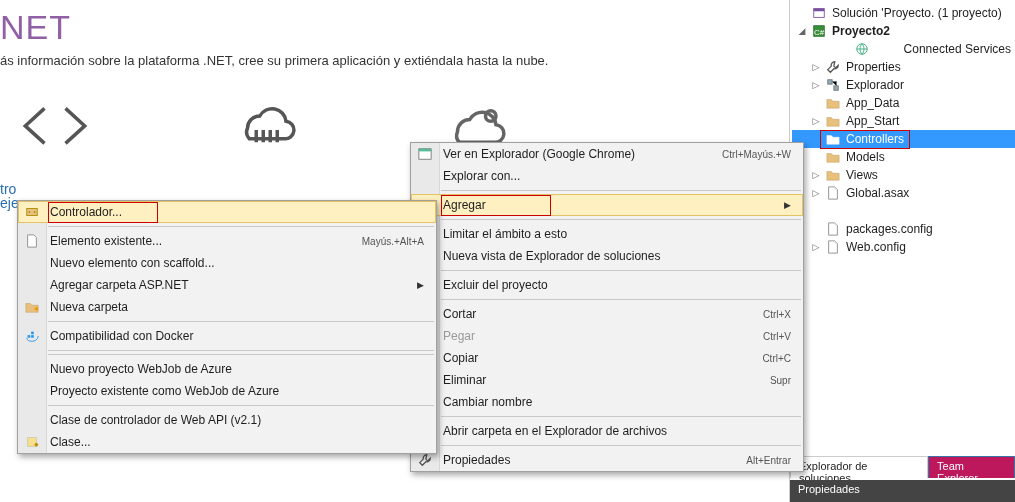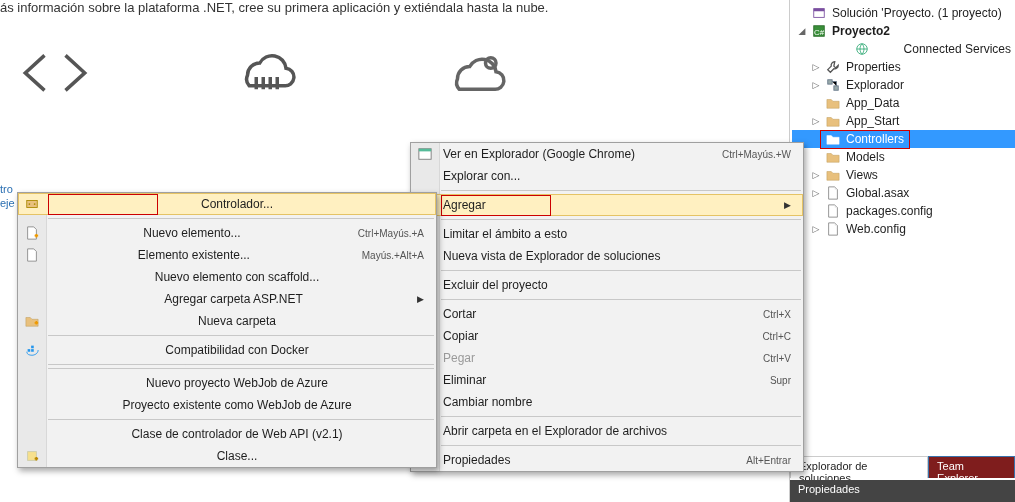--- a/index.html
+++ b/index.html
@@ -18,48 +18,49 @@
   .tree-row { display:flex; align-items:center; height:18px; padding:0 4px; white-space:nowrap; position:relative;}
   .tree-row.selected { background:#3399ff; color:#fff; }
   .tree-row.sel-outline::after{ content:""; position:absolute; left:28px; top:0; width:88px; height:17px; border:1.5px solid #c00; pointer-events:none;}
   .tree-row .expander { width:12px; text-align:center; color:#666; font-size:9px; }
   .tree-row .ic { width:16px; height:16px; margin:0 3px; display:flex; align-items:center; justify-content:center;}
   .tree-row .lbl { padding-left:2px; }
   .bold { font-weight:600; }
   .panel-tabs { position:absolute; left:0; bottom:24px; height:22px; display:flex; }
   .panel-tab { padding:3px 8px; font-size:11px; background:#eee; border:1px solid #ccc; border-bottom:none;}
   .panel-tab.active { background:#fff; }
-  .panel-tab.team { background:#7f1d1d; color:#fff; border-color:#3973ac;}
+  .panel-tab.team { background:#be185d; color:#fff; border-color:#3973ac;}
   .prop-header { position:absolute; left:0; bottom:0; width:100%; height:22px; background:#444; color:#fff; padding:3px 8px; box-sizing:border-box; font-size:11px;}
 
   
   .menu { position:absolute; background:#f2f2f2; border:1px solid #a0a0a0; box-shadow:2px 3px 6px rgba(0,0,0,.35); }
   .menu .iconcol { position:absolute; left:0; top:0; bottom:0; width:28px; background:#e9e9e9; border-right:1px solid #d8d8d8;}
   .mi { position:relative; display:flex; align-items:center; height:22px; padding:0 12px 0 32px; }
   .mi.hover { background:#fff0c1; outline:1px solid #e5c365; outline-offset:-1px;}
   .mi.hl::after{ content:""; position:absolute; left:30px; top:1px; width:108px; height:19px; border:1.5px solid #c00; pointer-events:none;}
   .mi.disabled { color:#9a9a9a; }
   .mi .txt { flex:1; }
   .mi .sc { color:#555; font-size:10px; padding-left:24px;}
   .mi .arrow { font-size:9px; color:#333; }
   .mi .ic { position:absolute; left:6px; width:16px; height:16px; display:flex; align-items:center; justify-content:center;}
   .sep { height:1px; background:#c8c8c8; margin:3px 2px 3px 30px; }
-  .cut-left { position:absolute; left:0; top:182px; width:18px; color:#2a6fb2; font-size:11px; line-height:14px;}
+  .cut-left { position:absolute; left:0; top:182px; width:18px; color:#2a6fb2; font-size:14px; line-height:14px;}
 
   
   .ic svg { width:14px; height:14px; }
   .ic-folder { fill:#e8c07d; stroke:#b8924f; stroke-width:.5;}
   .ic-folder.sel { fill:#fff; stroke:#fff;}
   .ic-wrench { stroke:#555; stroke-width:1.5; fill:none;}
 </style>
 </head>
 <body>
 <div class="app">
 
 <div class="main-area">
+  <div class="headline">NET</div>
   <div class="subtitle">ás información sobre la plataforma .NET, cree su primera aplicación y extiéndala hasta la nube.</div>
   <div class="iconshelf">
     <div class="big-icon">
       <svg viewBox="0 0 80 50">
             <path d="M28 5 L6 25 L28 45 M52 5 L74 25 L52 45"></path>
           </svg>
     </div>
     <div class="big-icon">
       <svg viewBox="0 0 80 56">
             <path d="M20 30 a14 14 0 0 1 14-14 a16 16 0 0 1 30 6 a10 10 0 0 1 -2 20 h-40 a11 11 0 0 1 -2 -12z"></path>
@@ -176,21 +177,21 @@
         <div class="tree-row" style="padding-left: 18px;">
           <span class="expander">▷</span>
           <span class="ic">
             <svg viewBox="0 0 14 16">
               <path fill="#fff" stroke="#888" d="M2 1h7l3 3v11H2z"></path>
               <path fill="#ddd" d="M9 1v3h3"></path>
             </svg>
           </span>
           <span class="lbl">Global.asax</span>
         </div>
-        <div class="tree-row" style="padding-left: 18px;">
+        <div class="tree-row" style="padding-left: 18px; margin-top: 18px;">
           <span class="expander"></span>
           <span class="ic">
             <svg viewBox="0 0 14 16">
               <path fill="#fff" stroke="#888" d="M2 1h7l3 3v11H2z"></path>
               <path fill="#ddd" d="M9 1v3h3"></path>
             </svg>
           </span>
           <span class="lbl">packages.config</span>
         </div>
         <div class="tree-row" style="padding-left: 18px;">
@@ -253,40 +254,40 @@
         <span class="ic">
           <svg viewBox="0 0 16 16" stroke="#555" fill="none">
             <circle cx="5" cy="12" r="2"></circle>
             <circle cx="11" cy="12" r="2"></circle>
             <path d="M5 12L13 2M11 12L3 2"></path>
           </svg>
         </span>
         <span class="txt">Cortar</span>
         <span class="sc">Ctrl+X</span>
       </div>
+      <div class="mi disabled">
+        <span class="ic">
+          <svg viewBox="0 0 16 16">
+            <rect x="3" y="3" width="10" height="12" fill="#d9b36c" stroke="#a58"></rect>
+            <rect x="6" y="1" width="4" height="3" fill="#888"></rect>
+          </svg>
+        </span>
+        <span class="txt">Pegar</span>
+        <span class="sc">Ctrl+V</span>
+      </div>
       <div class="mi">
         <span class="ic">
           <svg viewBox="0 0 16 16" fill="#fff" stroke="#888">
             <rect x="3" y="2" width="8" height="10"></rect>
             <rect x="6" y="5" width="8" height="10"></rect>
           </svg>
         </span>
         <span class="txt">Copiar</span>
         <span class="sc">Ctrl+C</span>
       </div>
-      <div class="mi disabled">
-        <span class="ic">
-          <svg viewBox="0 0 16 16">
-            <rect x="3" y="3" width="10" height="12" fill="#d9b36c" stroke="#a58"></rect>
-            <rect x="6" y="1" width="4" height="3" fill="#888"></rect>
-          </svg>
-        </span>
-        <span class="txt">Pegar</span>
-        <span class="sc">Ctrl+V</span>
-      </div>
       <div class="mi">
         <span class="ic">
           <svg viewBox="0 0 16 16" stroke="#c33" stroke-width="2">
             <path d="M3 3l10 10M13 3L3 13"></path>
           </svg>
         </span>
         <span class="txt">Eliminar</span>
         <span class="sc">Supr</span>
       </div>
       <div class="mi">
@@ -313,43 +314,33 @@
         <span class="ic">
           <svg viewBox="0 0 16 16">
             <path class="ic-wrench" d="M10 2a4 4 0 0 0-4 5L2 11l3 3 4-4a4 4 0 0 0 5-4l-3 3-2-2z"></path>
           </svg>
         </span>
         <span class="txt">Propiedades</span>
         <span class="sc">Alt+Entrar</span>
       </div>
     </div>
 
-<div class="menu" id="menu2" style="left:17px; top:192px; width:418px;text-align:center;">
+<div class="menu" id="menu2" style="left:17px; top:200px; width:418px;">
   <div class="iconcol"></div>
 <div class="mi hover hl">
         <span class="ic">
           <svg viewBox="0 0 16 16">
             <rect x="2" y="4" width="12" height="8" fill="#e8c07d" stroke="#a80"></rect>
             <circle cx="5" cy="8" r="1" fill="#a80"></circle>
             <circle cx="11" cy="8" r="1" fill="#a80"></circle>
           </svg>
         </span>
         <span class="txt">Controlador...</span>
       </div>
       <div class="sep"></div>
-      <div class="mi">
-        <span class="ic">
-          <svg viewBox="0 0 16 16">
-            <path fill="#fff" stroke="#888" d="M3 1h7l3 3v11H3z"></path>
-            <path stroke="#e90" stroke-width="2" d="M11 11h4M13 9v4"></path>
-          </svg>
-        </span>
-        <span class="txt">Nuevo elemento...</span>
-        <span class="sc">Ctrl+Mayús.+A</span>
-      </div>
       <div class="mi">
         <span class="ic">
           <svg viewBox="0 0 16 16">
             <path fill="#fff" stroke="#888" d="M3 1h7l3 3v11H3z"></path>
           </svg>
         </span>
         <span class="txt">Elemento existente...</span>
         <span class="sc">Mayús.+Alt+A</span>
       </div>
       <div class="mi">

